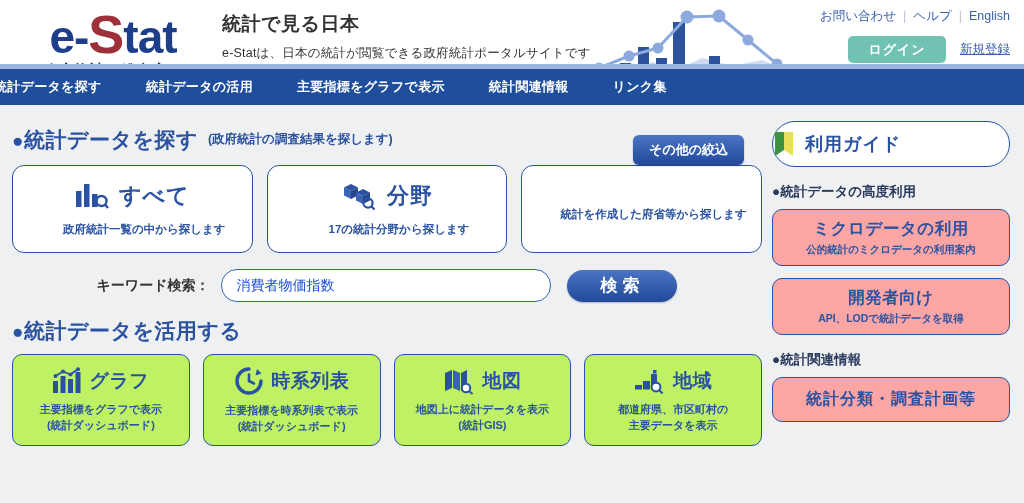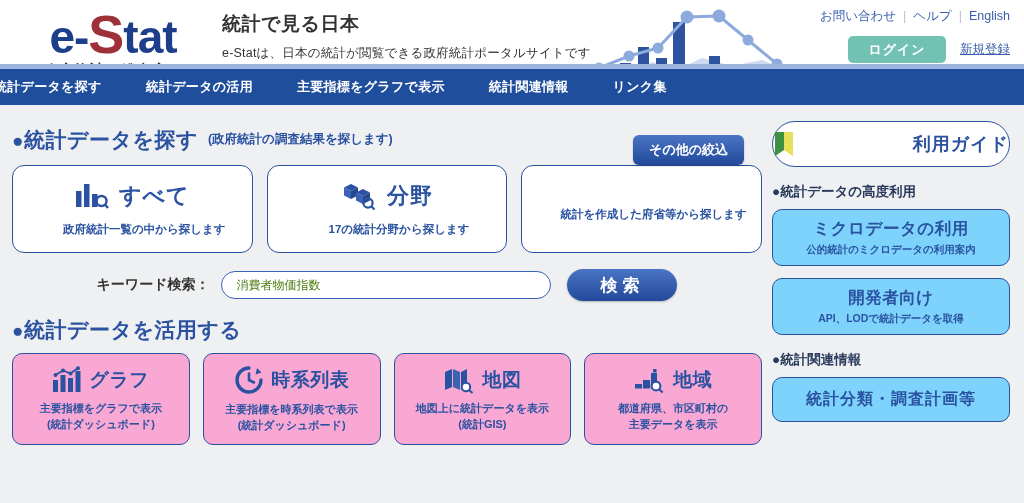--- a/index.html
+++ b/index.html
@@ -76,54 +76,54 @@
   .bc-title-row { display: flex; align-items: center; gap: 10px; }
   .bc-title { font-size: 22px; font-weight: bold; color: #2a52a0; letter-spacing: 1px; }
   .bc-sub { font-size: 11.5px; font-weight: bold; color: #2a52a0; margin-top: 11px; padding-left: 24px; }
 
   .search-row {
     display: flex; align-items: center; justify-content: center;
     margin-top: 16px; gap: 0;
   }
   .search-label { font-size: 14px; font-weight: bold; color: #333; margin-right: 12px; }
   .search-input {
-    width: 330px; height: 28px; border: 1.6px solid #3b63b5; border-radius: 16px;
-    padding: 0 14px; font-size: 12px; color: #4d7c0f; outline: none;
+    width: 330px; height: 33px; border: 1.6px solid #3b63b5; border-radius: 16px;
+    padding: 0 14px; font-size: 14px; color: #1d4ed8; outline: none;
     font-family: "Liberation Sans", sans-serif; background: #fff;
   }
   .search-btn {
     margin-left: 16px; background: linear-gradient(#4a74c4, #22499b); color: #fff;
     font-size: 17px; font-weight: bold; border: none; border-radius: 16px;
     width: 110px; height: 32px; cursor: pointer; letter-spacing: 5px;
     box-shadow: 0 1px 2px rgba(0,0,0,.25);
   }
 
   .sec-head-row2 { margin-top: 12px; }
 
   .small-row { display: flex; gap: 13px; margin-top: 6px; }
   .small-card {
-    flex: 1; height: 92px; background: #f9a8d4; border: 1.6px solid #2a52a0;
+    flex: 1; height: 92px; background: #bef264; border: 1.6px solid #2a52a0;
     border-radius: 10px; display: flex; flex-direction: column;
     align-items: center; justify-content: center; cursor: pointer;
   }
   .sc-title-row { display: flex; align-items: center; gap: 7px; }
   .sc-title { font-size: 19px; font-weight: bold; color: #2a52a0; letter-spacing: .5px; }
   .sc-sub { font-size: 11px; font-weight: bold; color: #2a52a0; text-align: center; margin-top: 7px; line-height: 1.45; }
 
   
   .guide-btn {
     width: 100%; height: 46px; background: #fff; border: 1.8px solid #2a52a0;
-    border-radius: 23px; display: flex; align-items: center; justify-content: space-between;
+    border-radius: 23px; display: flex; align-items: center; justify-content: flex-start;
     gap: 10px; cursor: pointer;
   }
   .guide-label { font-size: 18px; font-weight: bold; color: #2a52a0; letter-spacing: 1px; }
 
   .side-head { font-size: 13.5px; font-weight: bold; color: #2a3a5c; margin: 16px 0 8px 0; }
   .side-card {
-    width: 100%; background: #7dd3fc; border: 1.6px solid #2a52a0; border-radius: 10px;
+    width: 100%; background: #fca5a5; border: 1.6px solid #2a52a0; border-radius: 10px;
     padding: 8px 6px; text-align: center; cursor: pointer; margin-bottom: 12px;
   }
   .side-card-title { font-size: 16.5px; font-weight: bold; color: #2a52a0; letter-spacing: .5px; }
   .side-card-sub { font-size: 10.5px; font-weight: bold; color: #2a52a0; margin-top: 3px; }
   .side-card.single { padding: 11px 6px; }
   .side-card.single .side-card-title { font-size: 16px; letter-spacing: 1px; }
 
   svg { display: block; }
 </style>
 </head>

